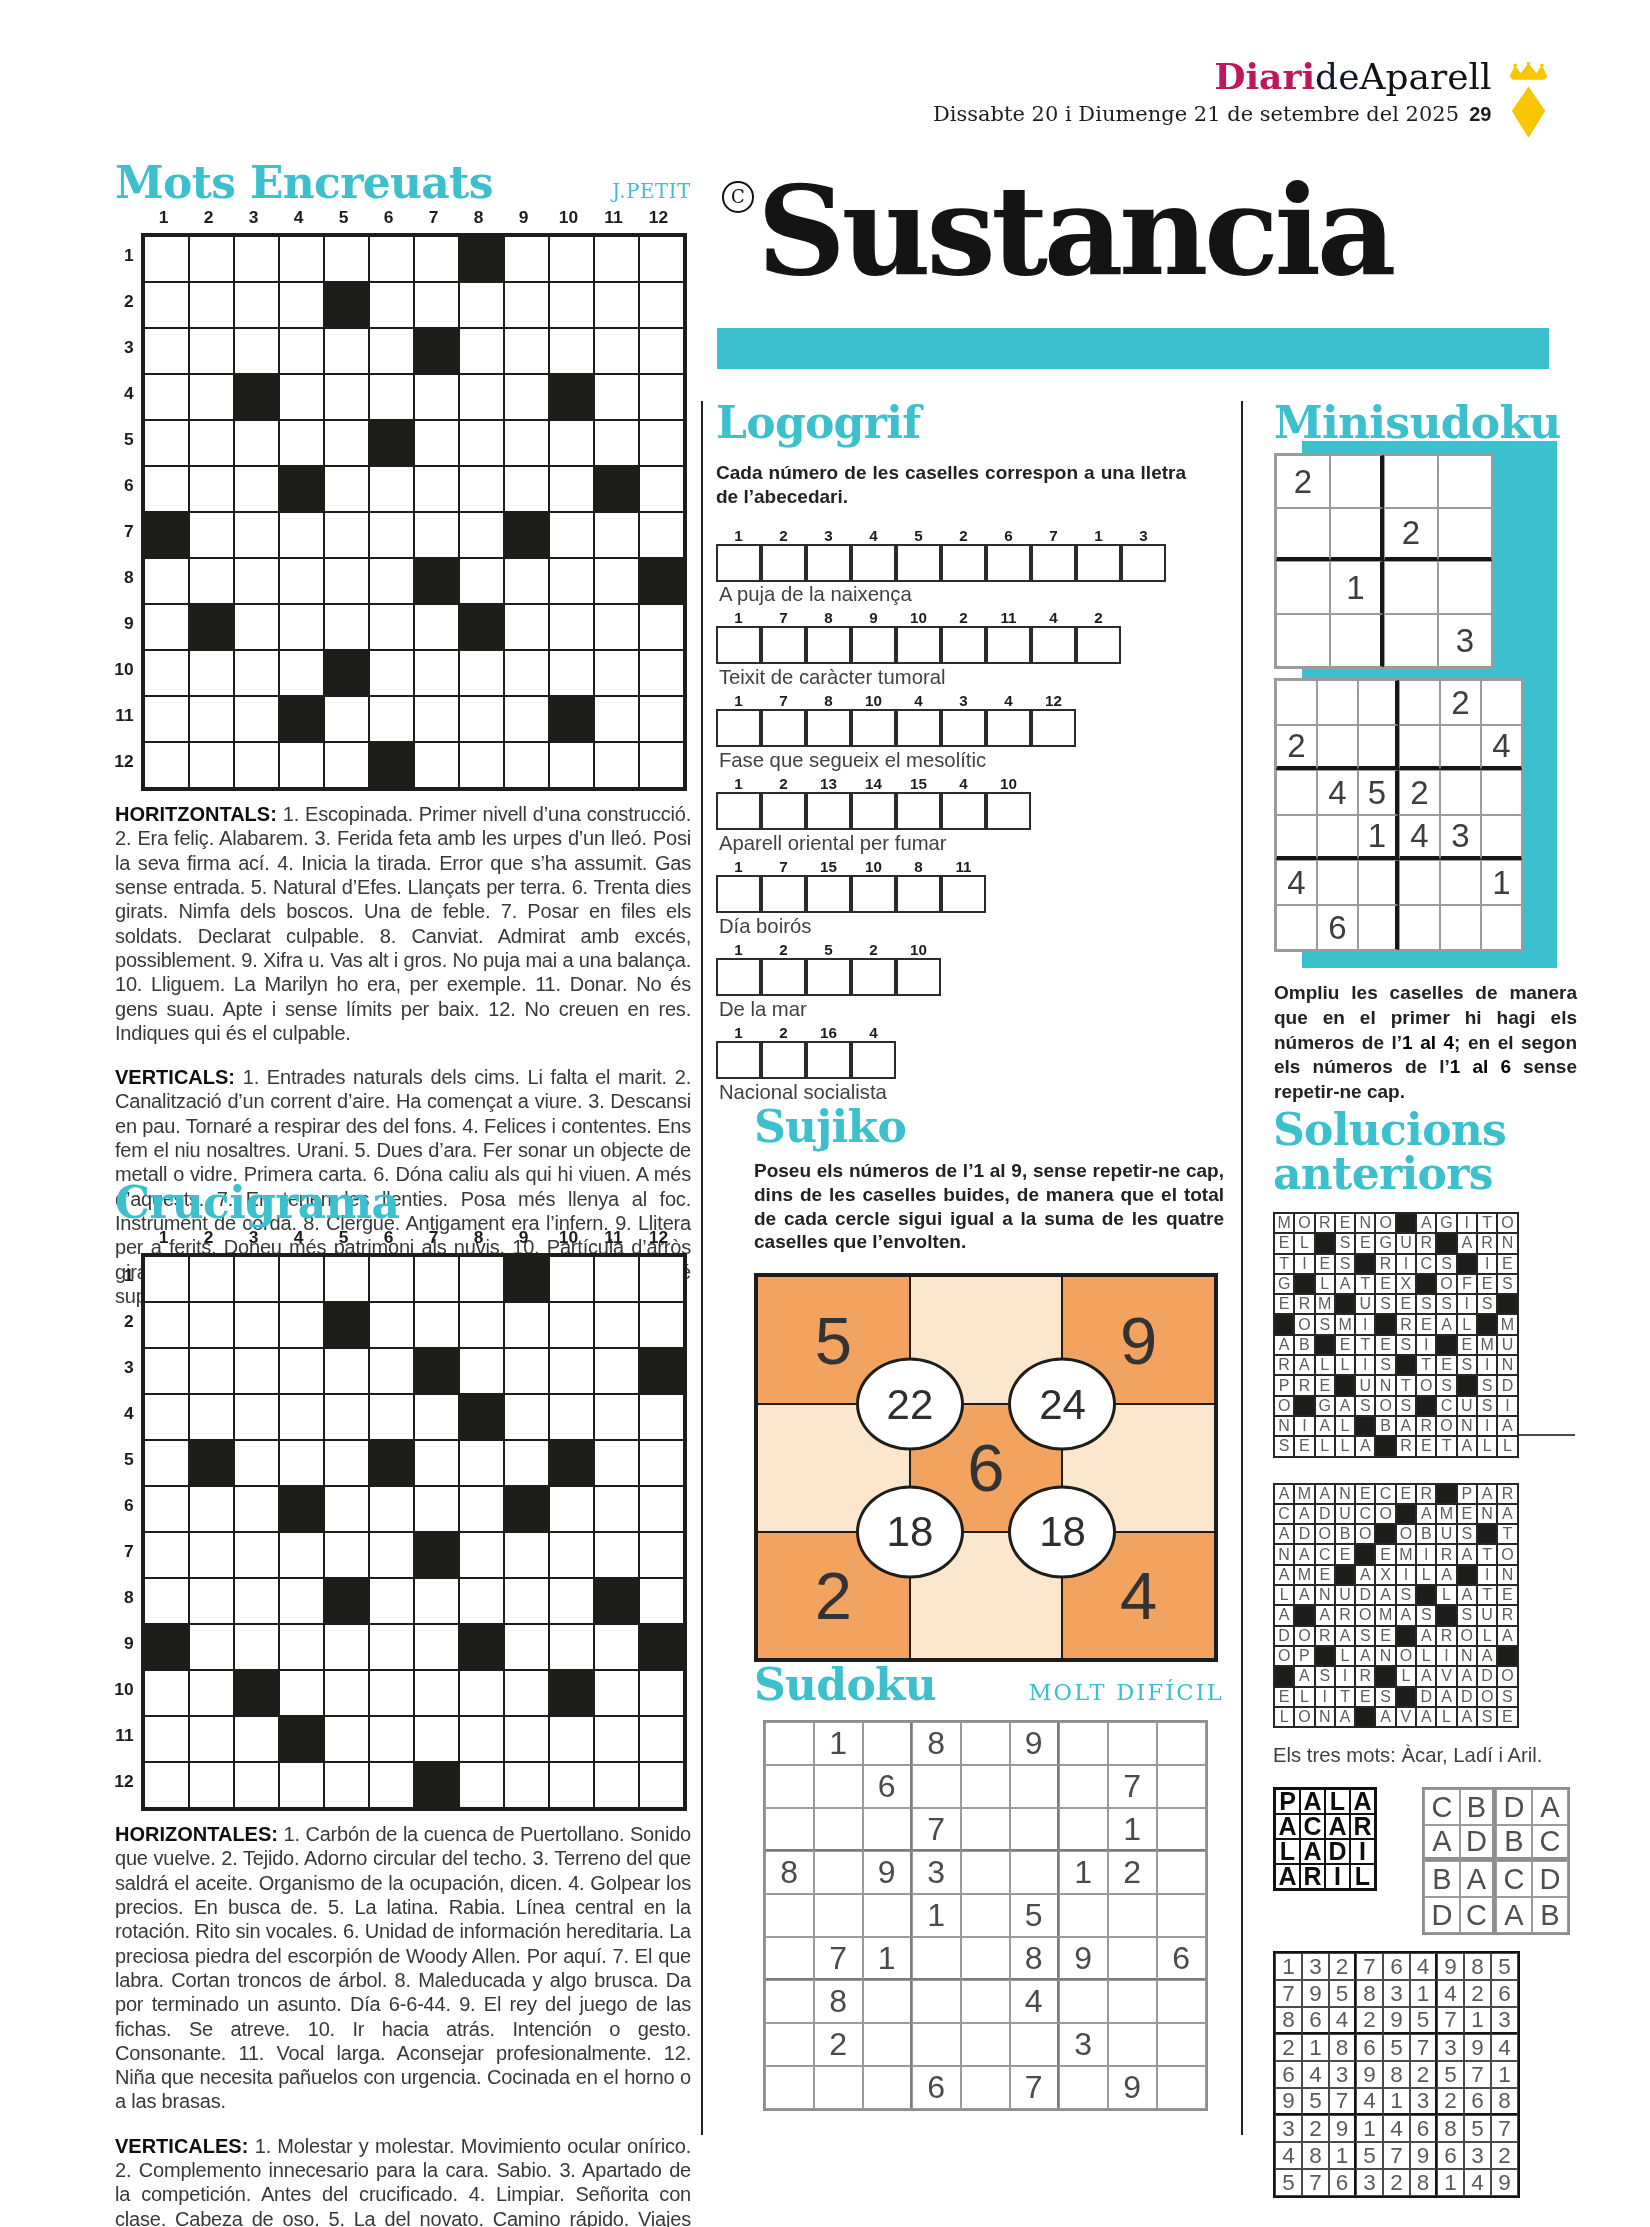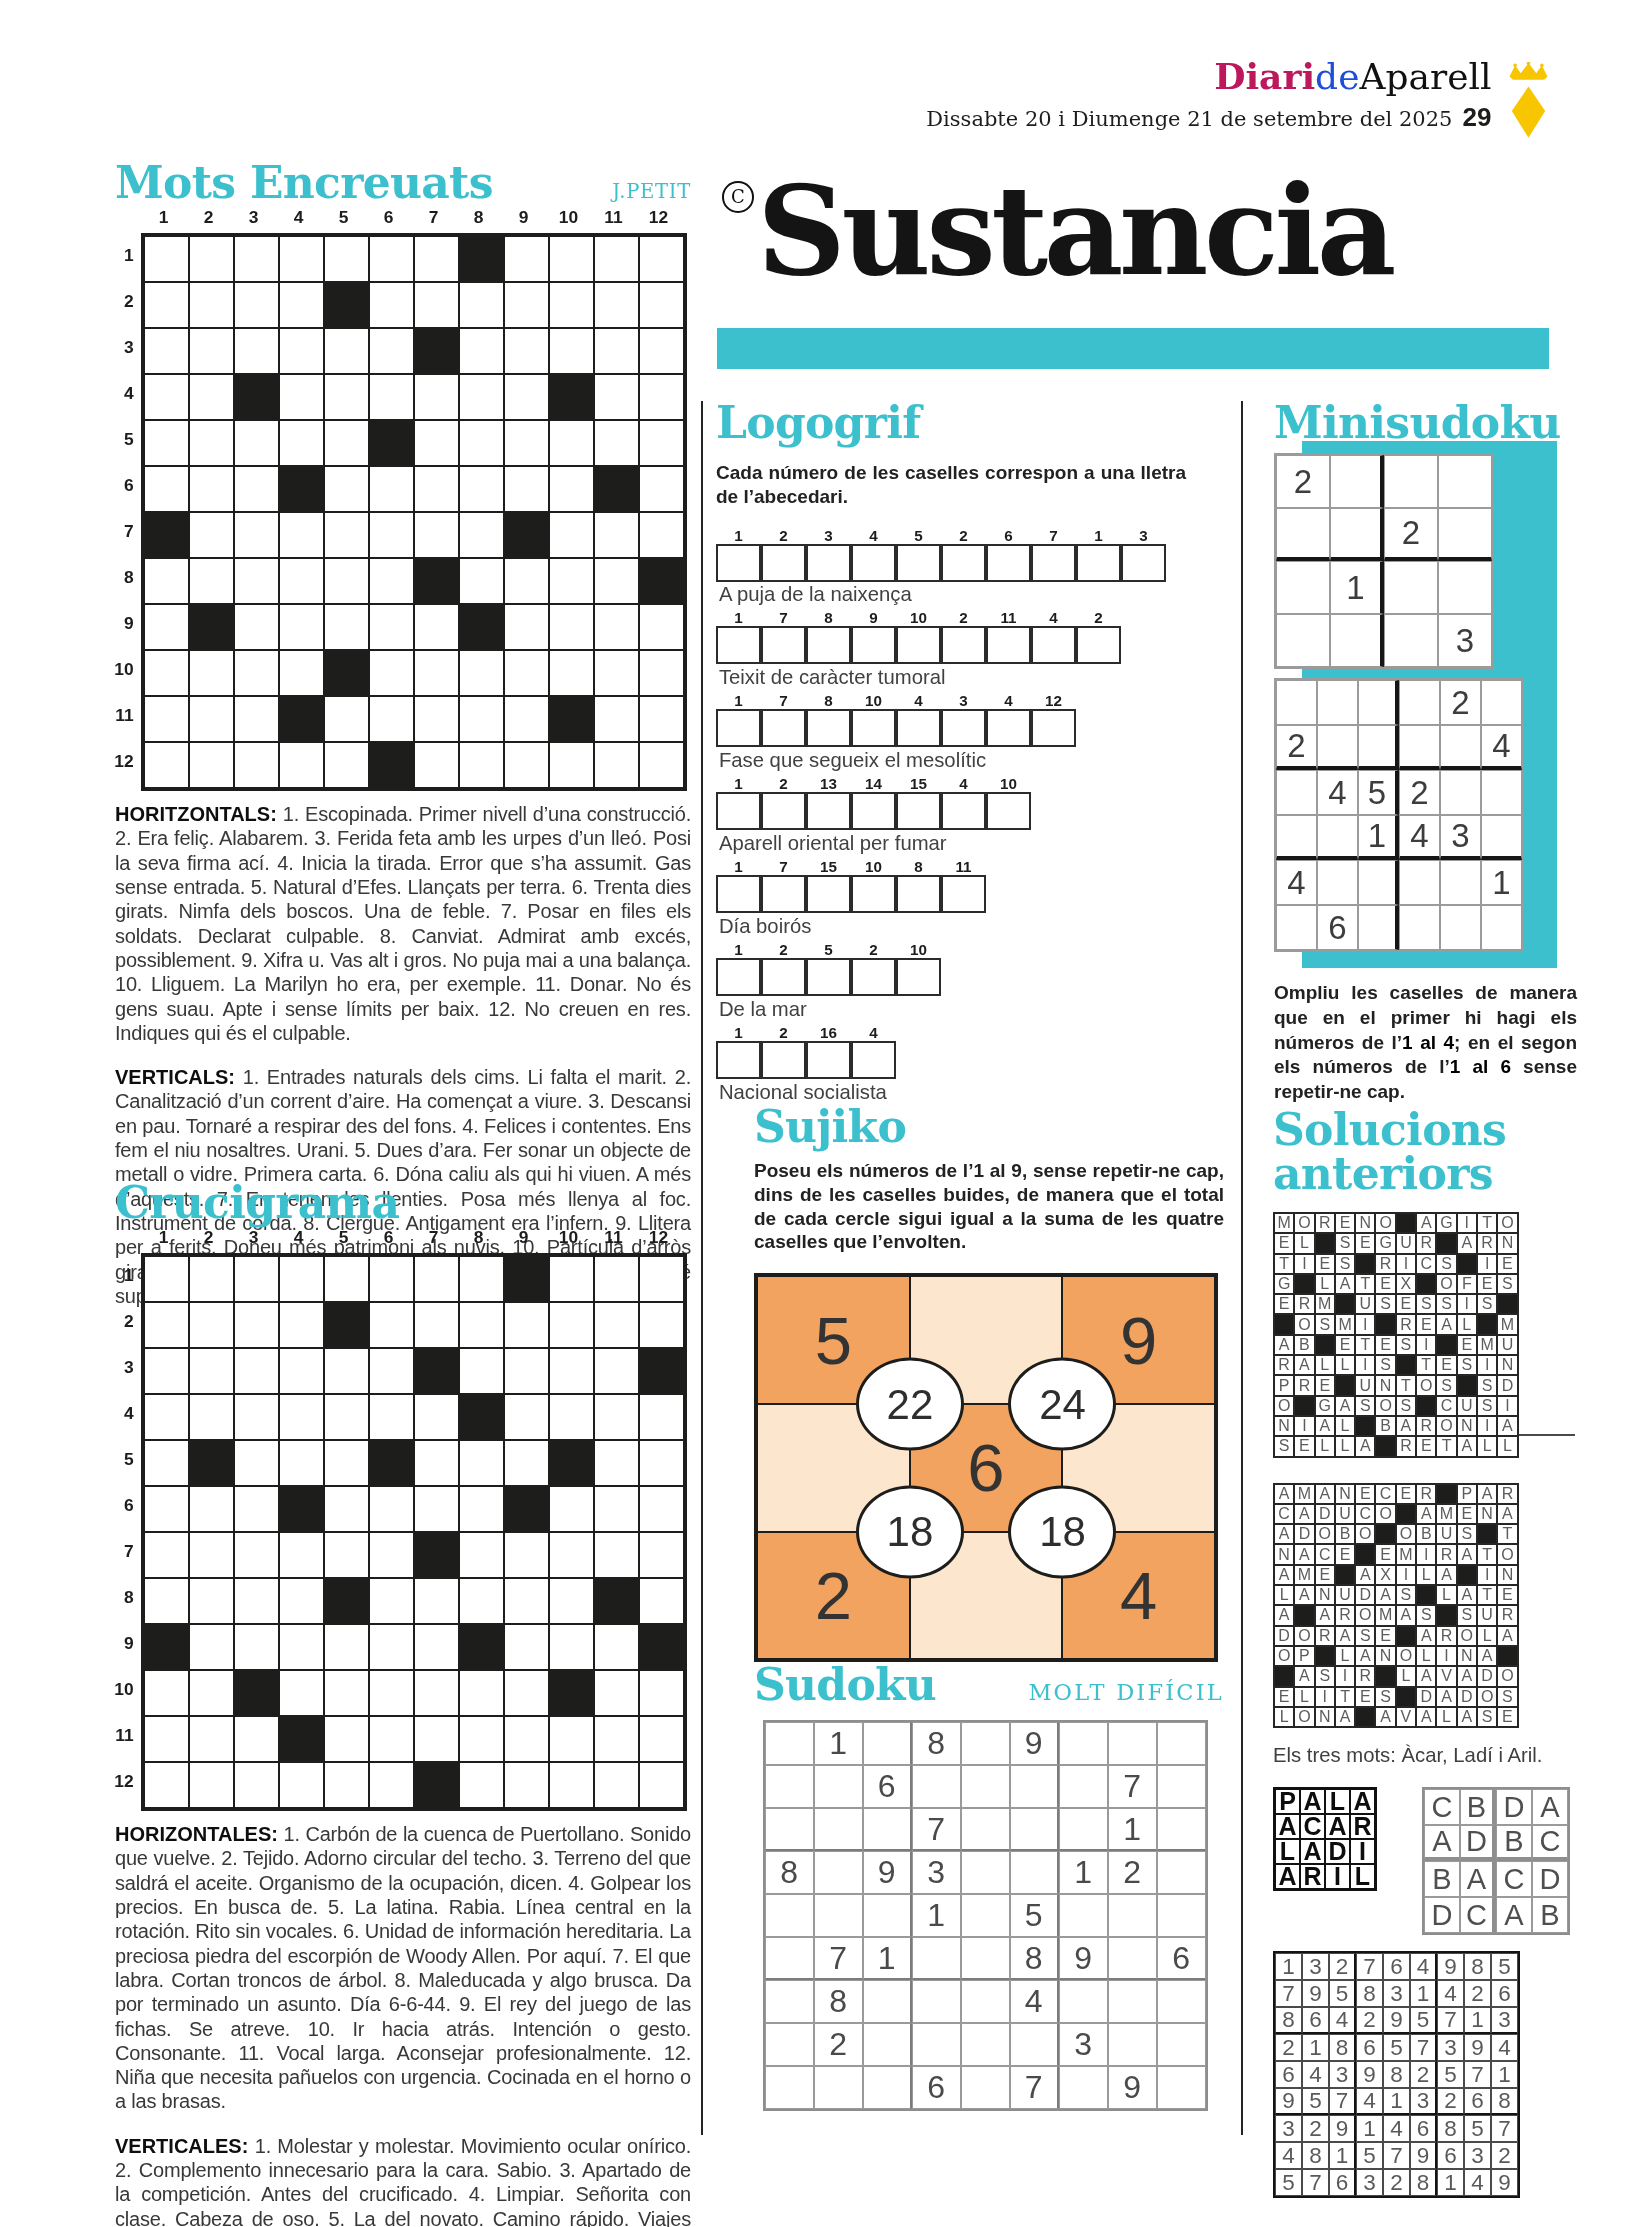--- a/index.html
+++ b/index.html
@@ -5,24 +5,24 @@
   html,body{margin:0;padding:0;background:#e8e8e8;}
   .page{position:relative;width:1651px;height:2227px;background:#ffffff;
         font-family:"Liberation Sans",sans-serif;color:#1d1d1b;overflow:hidden;margin:0 auto;}
   :root{--teal:#3cc0cd;--yellow:#f7c600;--ink:#1d1d1b;--sjd:#f2a360;--sjl:#fce6cd;}
 
   
   #header{position:absolute;top:58px;right:100px;display:flex;align-items:flex-start;gap:14.5px;}
   .hd-text{display:flex;flex-direction:column;align-items:flex-end;}
   .brand{font-family:"DejaVu Serif",serif;font-size:36px;line-height:1;}
   .brand .b1{font-weight:bold;color:#be185d;}
-  .brand .b2{color:#1d4ed8;}
+  .brand .b2{color:#0f172a;}
   .brand .b3{color:#111;}
   .dateline{margin-top:7.3px;font-family:"DejaVu Serif",serif;font-size:21px;color:#1d1d1b;display:flex;align-items:baseline;gap:10.2px;}
-  .pageno{font-weight:bold;font-size:26px;font-family:"Liberation Sans",sans-serif;}
+  .pageno{font-weight:bold;font-size:20px;font-family:"Liberation Sans",sans-serif;}
   .shield{margin-top:4.4px;}
 
   
   #copyright{position:absolute;left:722px;top:181px;width:27.6px;height:27.6px;border:2.2px solid #111;
              border-radius:50%;display:flex;align-items:center;justify-content:center;
              font-family:"DejaVu Serif",serif;font-size:18px;color:#111;}
   #passatemps{position:absolute;left:757px;top:164px;font-family:"DejaVu Serif",serif;font-weight:bold;
               font-size:123px;line-height:1.1;letter-spacing:-4.4px;color:#141414;white-space:nowrap;}
   #tealbar{position:absolute;left:717px;top:328px;width:832px;height:41px;background:var(--teal);}
 

